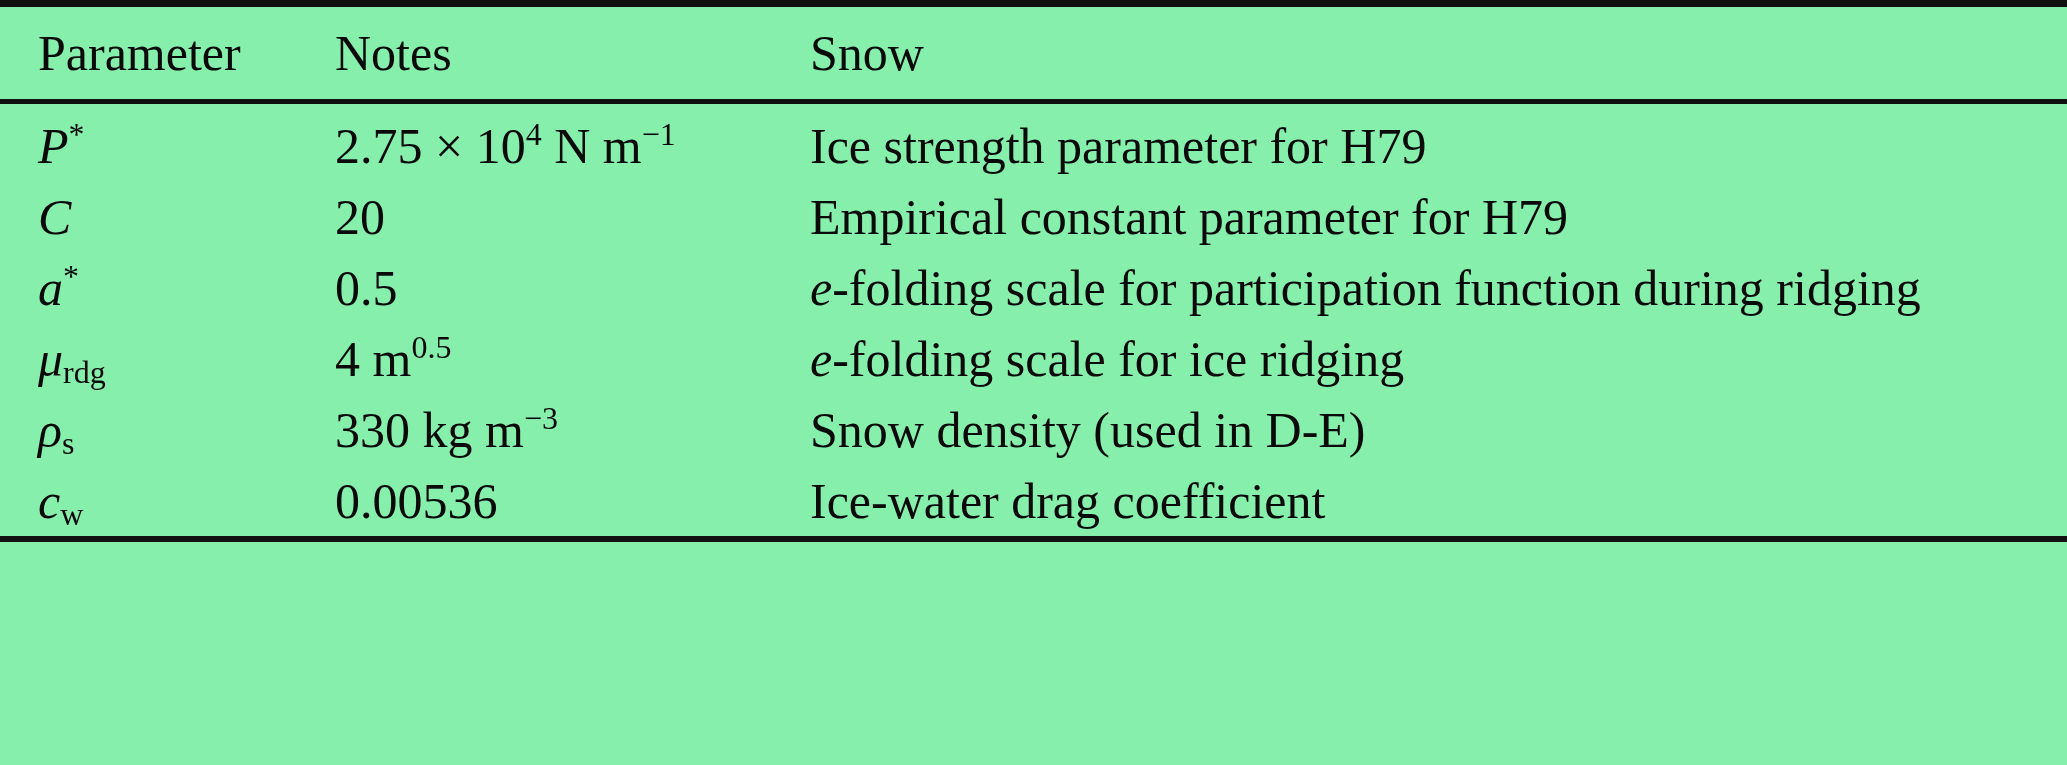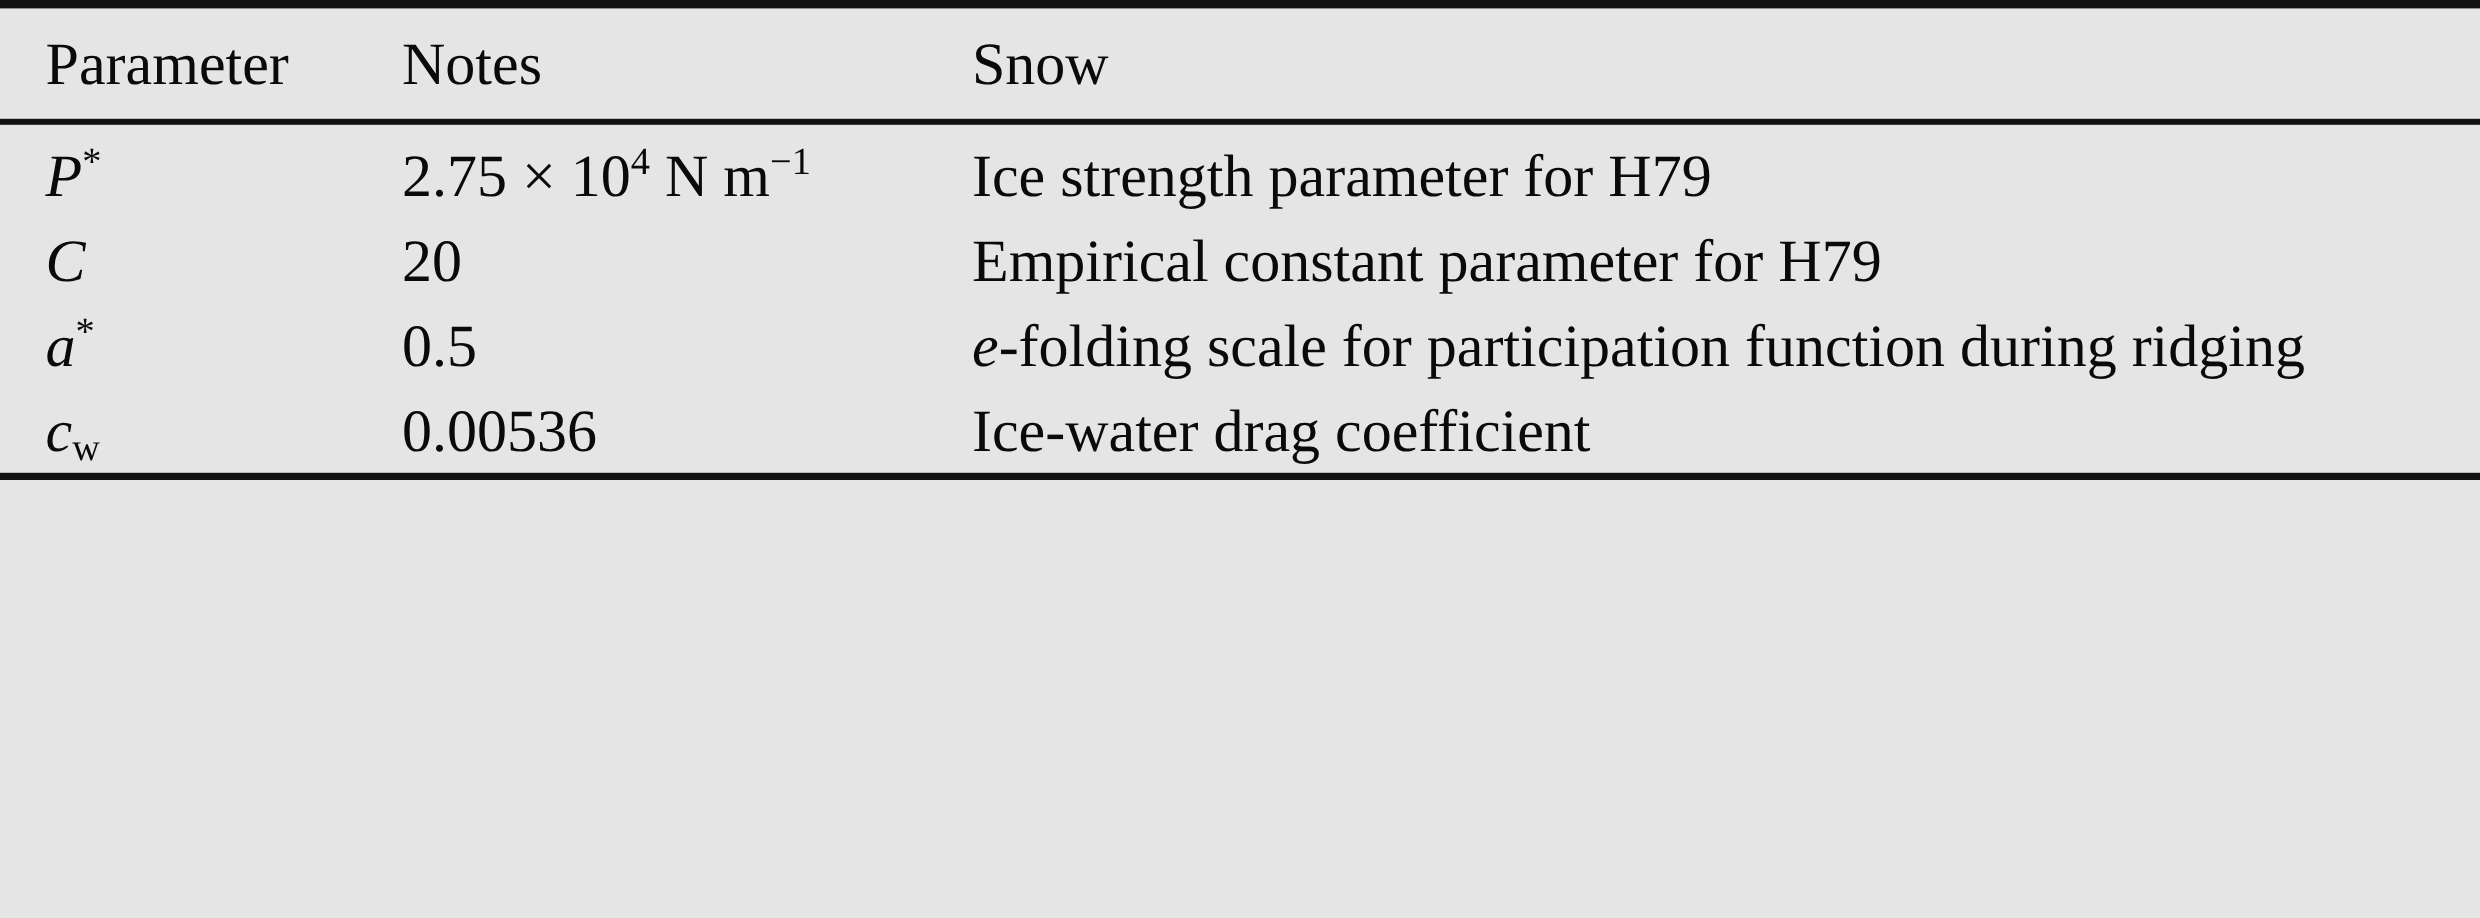--- a/index.html
+++ b/index.html
@@ -1,20 +1,20 @@
 <!DOCTYPE html>
 <html><head>
 <meta charset="utf-8">
 <style>
   html, body { margin: 0; padding: 0; background: #ffffff; }
   .page {
     position: relative;
     width: 2067px;
     height: 765px;
-    background: #e5e5e5;
+    background: #86efac;
     color: #0a0a0a;
     font-family: "Liberation Serif", "DejaVu Serif", serif;
     overflow: hidden;
   }
   table.params {
     border-collapse: collapse;
     table-layout: fixed;
     width: 2067px;
     border-top: 7px solid #111111;
     border-bottom: 6px solid #111111;
@@ -72,19 +72,29 @@
           <td class="colpad"><span class="it">C</span></td>
           <td><span>20</span></td>
           <td><span>Empirical constant parameter for H79</span></td>
         </tr>
         <tr>
           <td class="colpad"><span class="it">a</span><span class="sup">*</span></td>
           <td><span>0.5</span></td>
           <td><span class="it">e</span><span>-folding scale for participation function during ridging</span></td>
         </tr>
         <tr>
+          <td class="colpad"><span class="it">μ</span><span class="sub">rdg</span></td>
+          <td><span>4 m</span><span class="sup">0.5</span></td>
+          <td><span class="it">e</span><span>-folding scale for ice ridging</span></td>
+        </tr>
+        <tr>
+          <td class="colpad"><span class="it">ρ</span><span class="sub">s</span></td>
+          <td><span>330 kg m</span><span class="sup">−3</span></td>
+          <td><span>Snow density (used in D-E)</span></td>
+        </tr>
+        <tr>
           <td class="colpad"><span class="it">c</span><span class="sub">w</span></td>
           <td><span>0.00536</span></td>
           <td><span>Ice-water drag coefficient</span></td>
         </tr>
       </tbody>
   </table>
 </div>
 
 </body></html>

